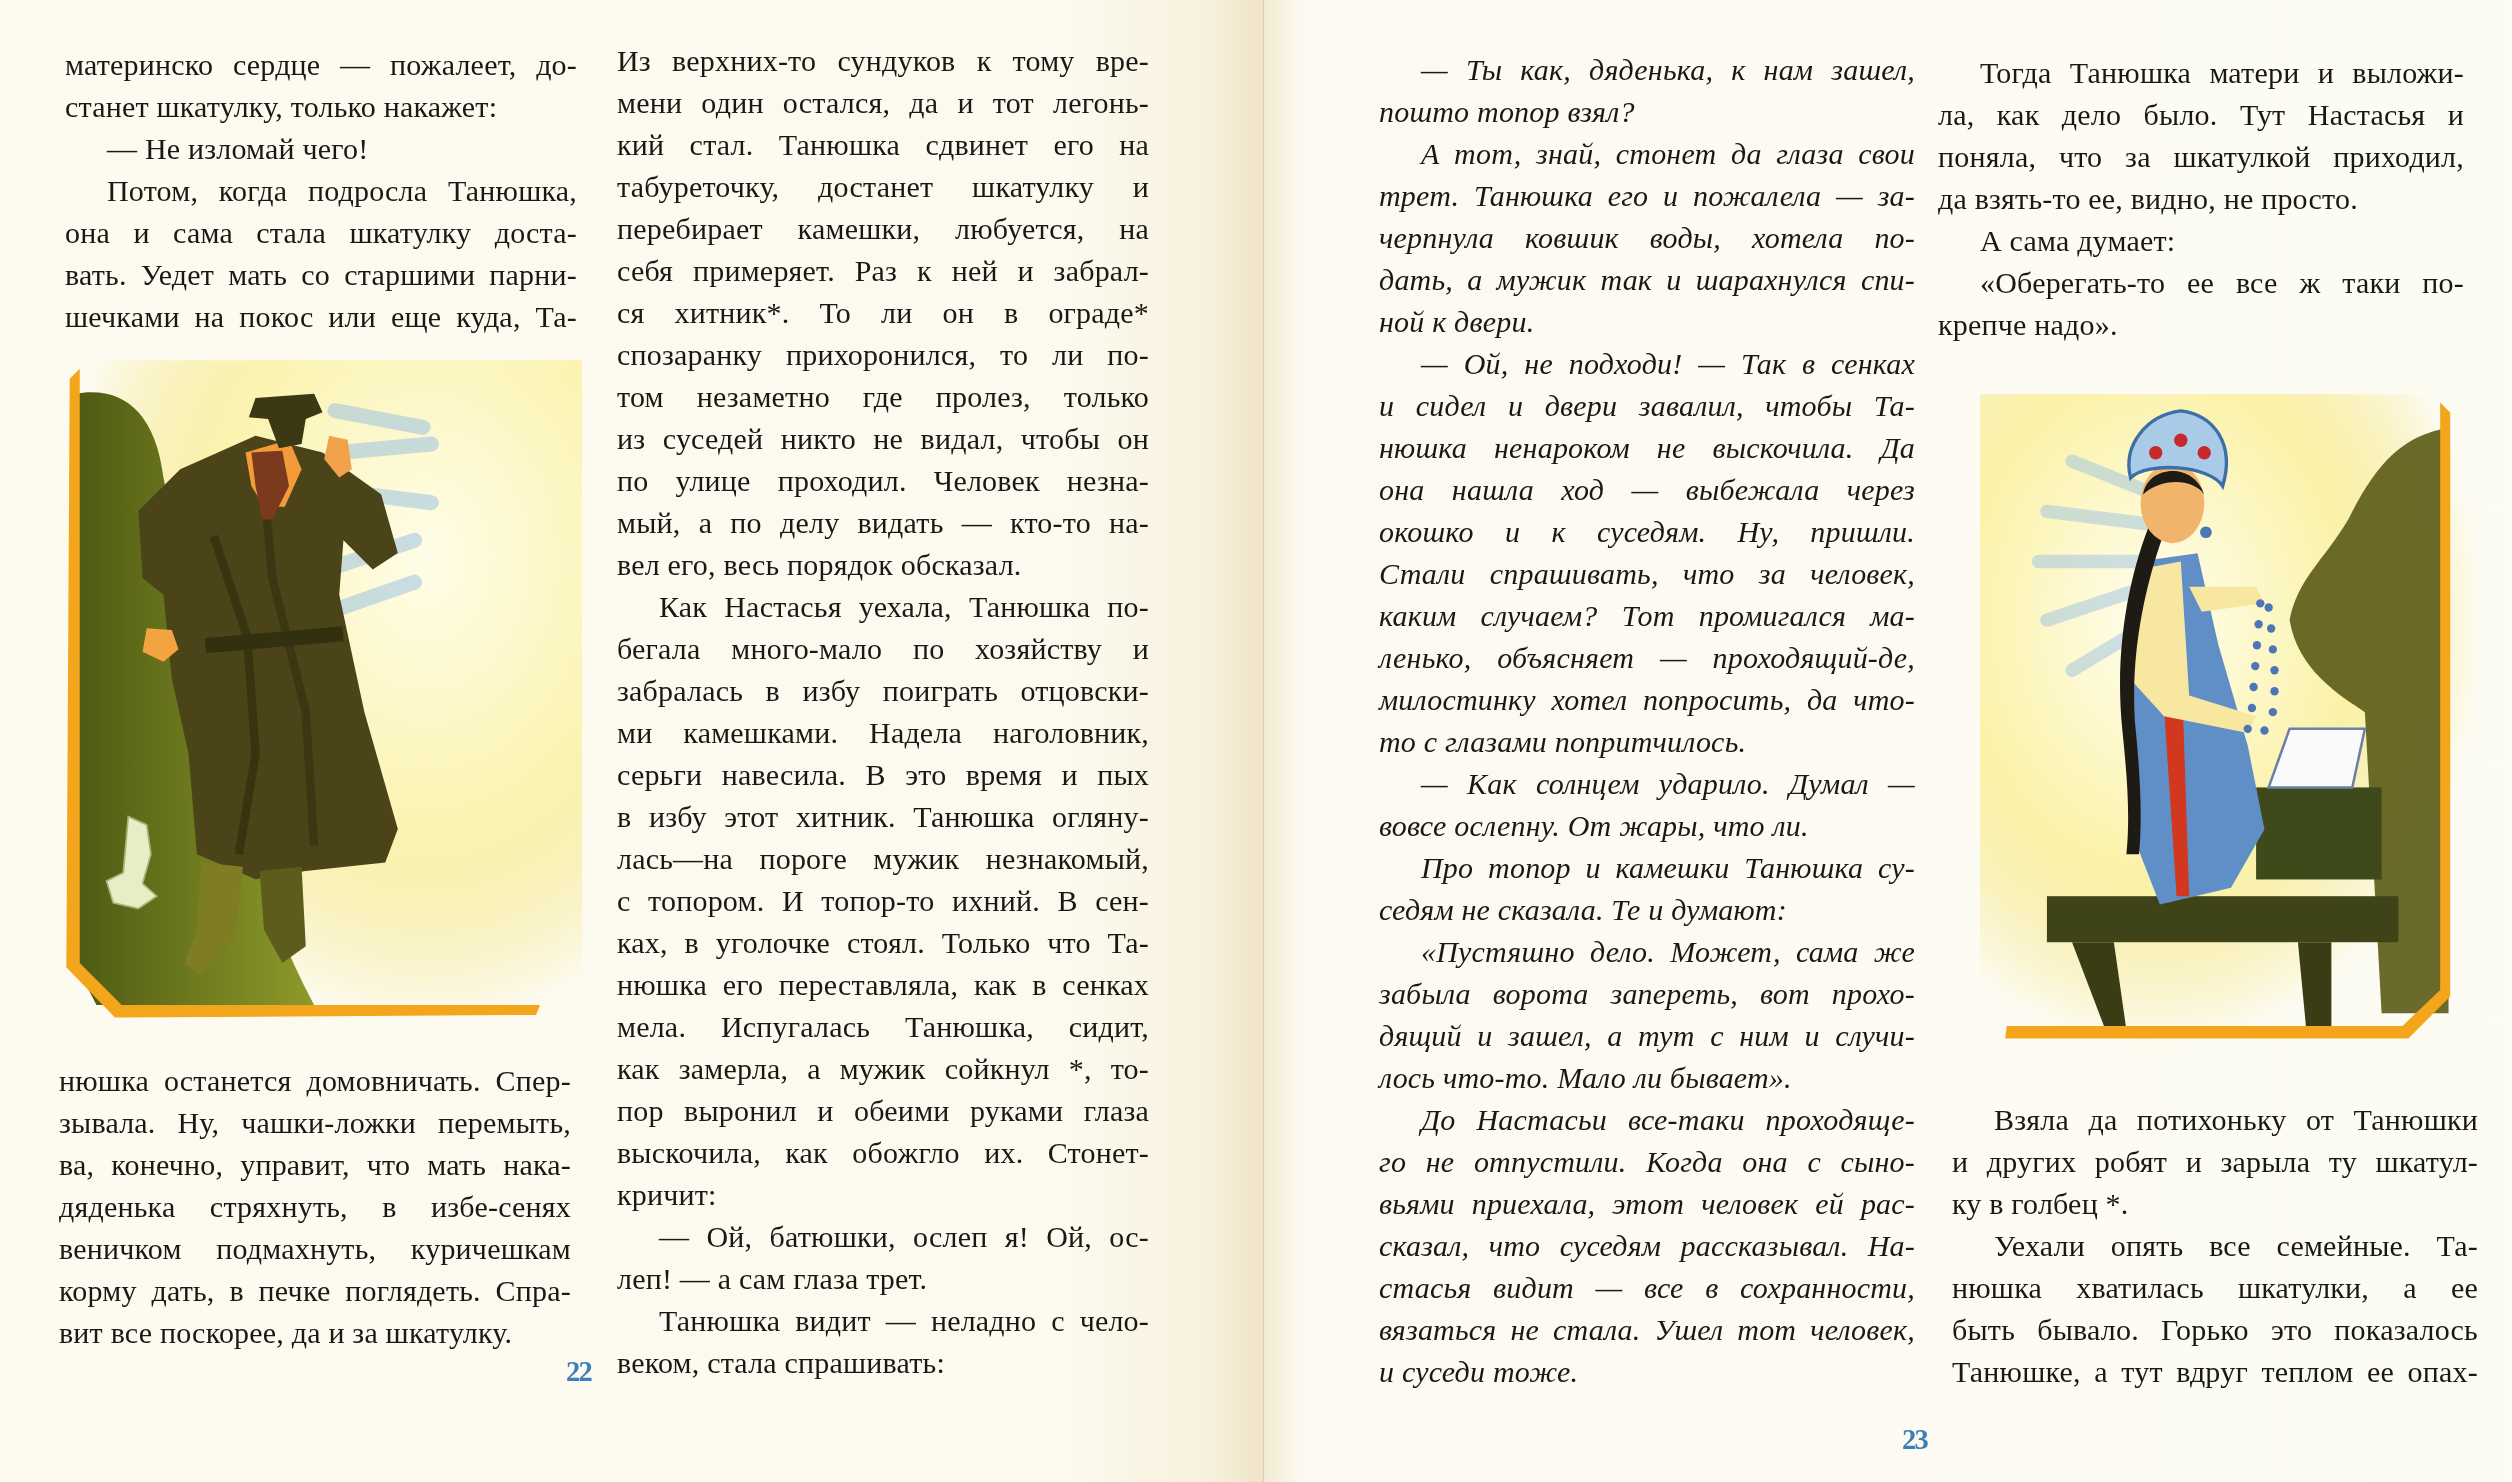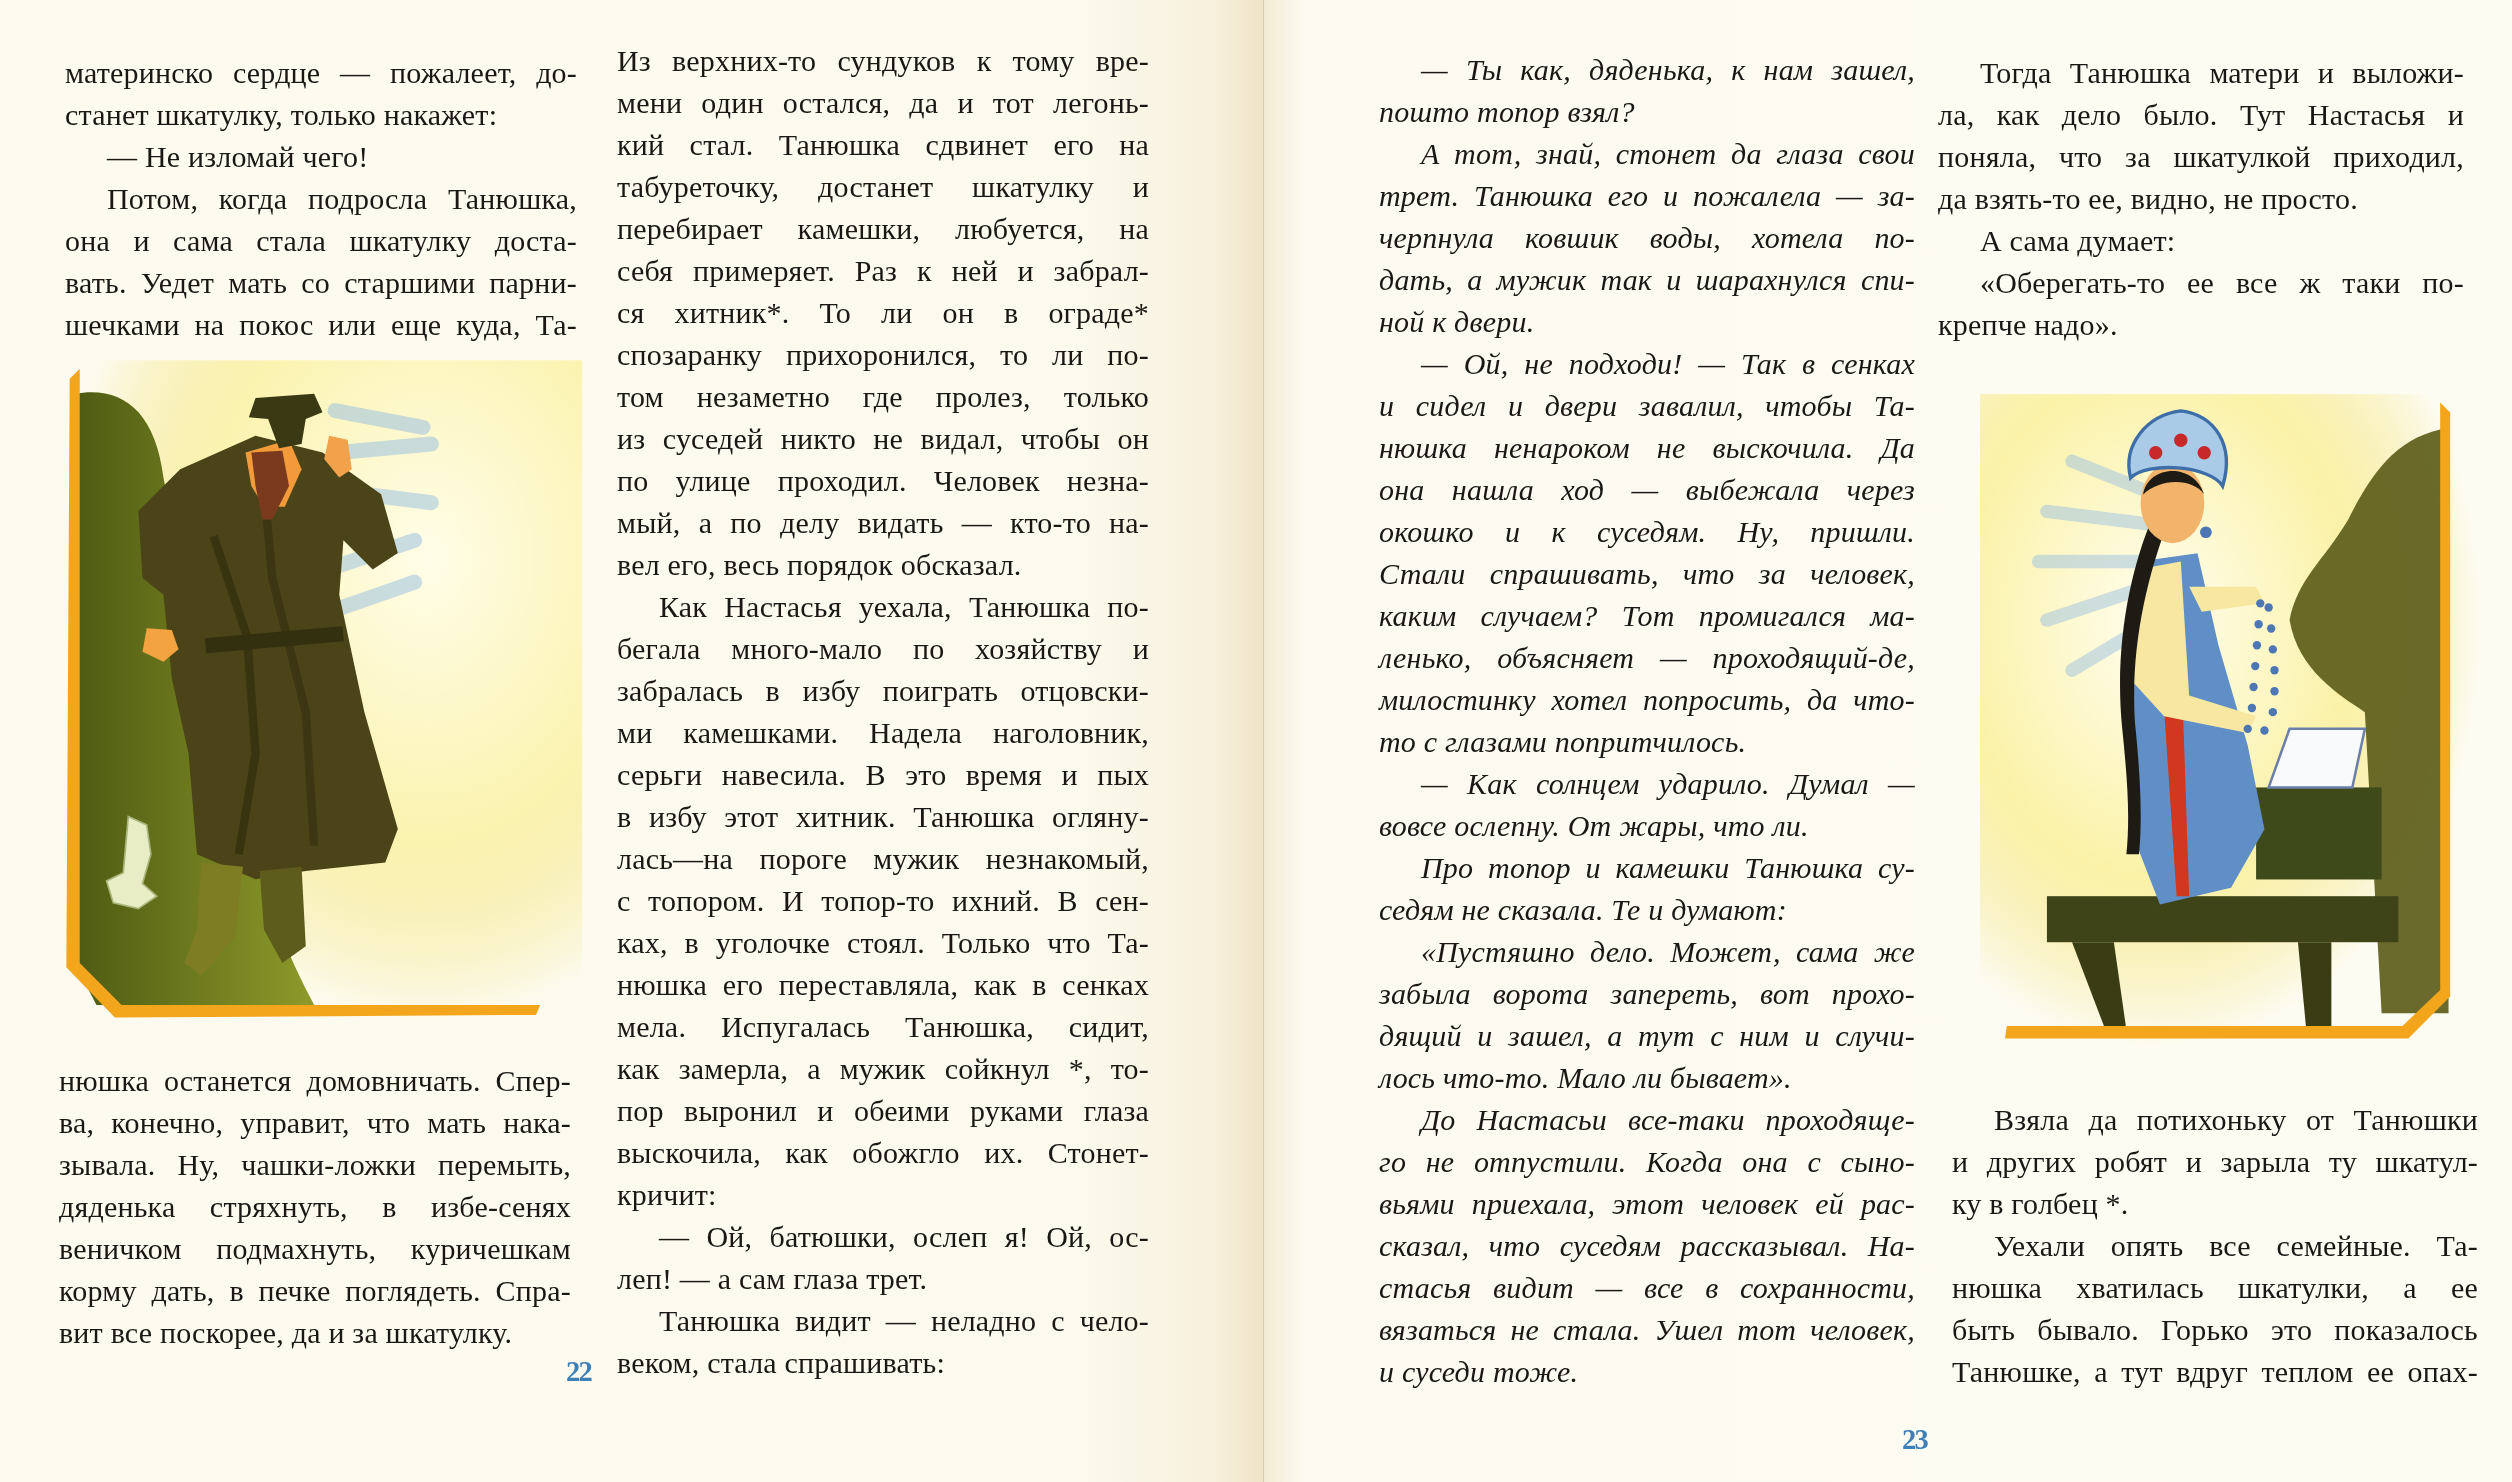--- a/index.html
+++ b/index.html
@@ -22,21 +22,21 @@
 
     .pagenum { position: absolute; font-size: 28.5px; font-weight: bold; color: #3f7fb8; letter-spacing: -1.7px; }
 
     .illus { position: absolute; }
   </style>
 </head>
 <body>
 
 <div class="page page-left">
 
-  <div class="col" style="left:65px; top:52px; width:512px;font-family:Liberation Serif, serif;">
+  <div class="col" style="left:65px; top:44px; width:512px;font-family:Liberation Serif, serif;">
       <span class="line">материнско сердце — пожалеет, до-</span>
       <span class="line last">станет шкатулку, только накажет:</span>
       <span class="line indent last">— Не изломай чего!</span>
       <span class="line indent">Потом, когда подросла Танюшка,</span>
       <span class="line">она и сама стала шкатулку доста-</span>
       <span class="line">вать. Уедет мать со старшими парни-</span>
       <span class="line">шечками на покос или еще куда, Та-</span>
     </div>
 
   <svg class="illus" style="left:63px; top:360px;" width="519" height="662" viewBox="0 0 620 790">
@@ -78,22 +78,22 @@
     <path d="M218 110 L 270 95 L 285 130 L 265 175 L 240 175 L 225 150 Z" fill="#f39b3a"></path>
     <path d="M225 110 L 262 108 L 270 150 L 250 190 L 238 190 L 230 150 Z" fill="#7b3a1e"></path>
 
     <path d="M230 45 L 300 40 L 310 62 L 290 70 L 285 100 L 258 105 L 245 70 L 222 68 Z" fill="#3a3914"></path>
 
     <path d="M8 22 L 20 10 L 20 720 L 70 770 L 570 770 L 565 782 L 62 785 L 4 725 Z" fill="#f3a51b"></path>
   </svg>
 
   <div class="col" style="left:59px; top:1060px; width:512px;">
       <span class="line">нюшка останется домовничать. Спер-</span>
+      <span class="line">зывала. Ну, чашки-ложки перемыть,</span>
       <span class="line">ва, конечно, управит, что мать нака-</span>
-      <span class="line">зывала. Ну, чашки-ложки перемыть,</span>
       <span class="line">дяденька стряхнуть, в избе-сенях</span>
       <span class="line">веничком подмахнуть, куричешкам</span>
       <span class="line">корму дать, в печке поглядеть. Спра-</span>
       <span class="line last">вит все поскорее, да и за шкатулку.</span>
     </div>
 
   <div class="col" style="left:617px; top:40px; width:532px;">
       <span class="line">Из верхних-то сундуков к тому вре-</span>
       <span class="line">мени один остался, да и тот легонь-</span>
       <span class="line">кий стал. Танюшка сдвинет его на</span>

